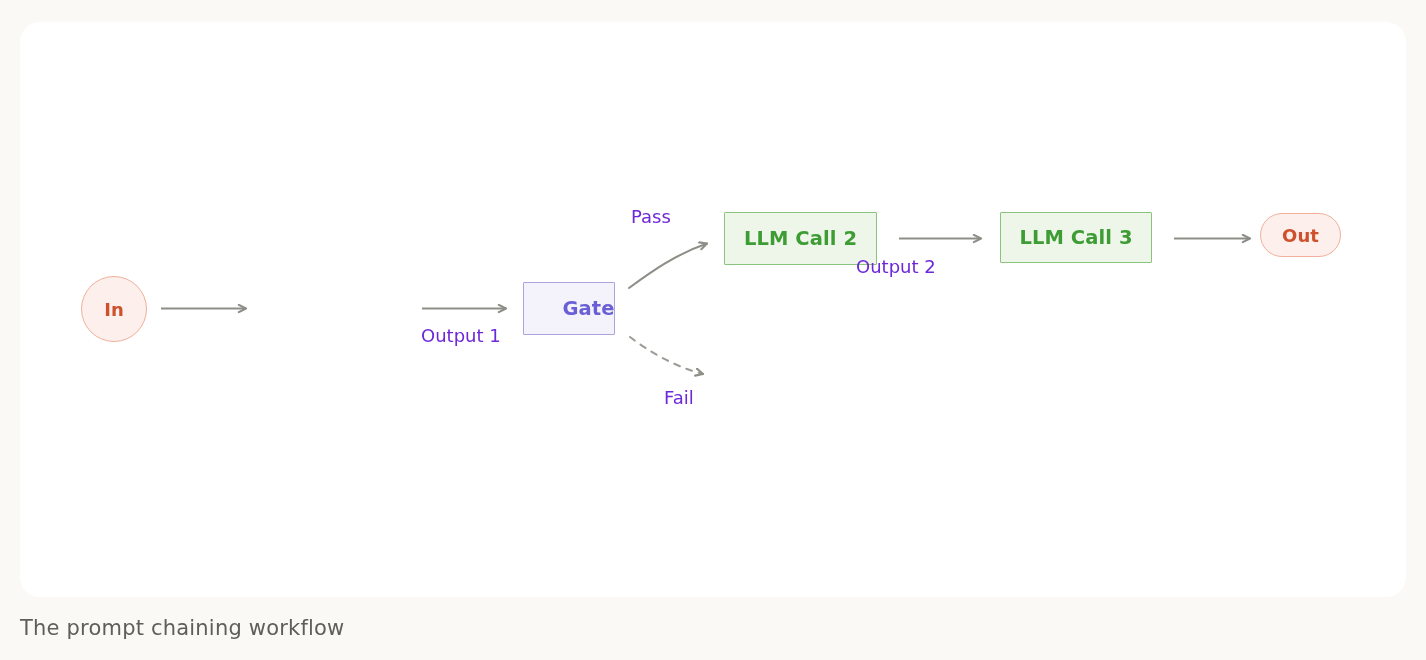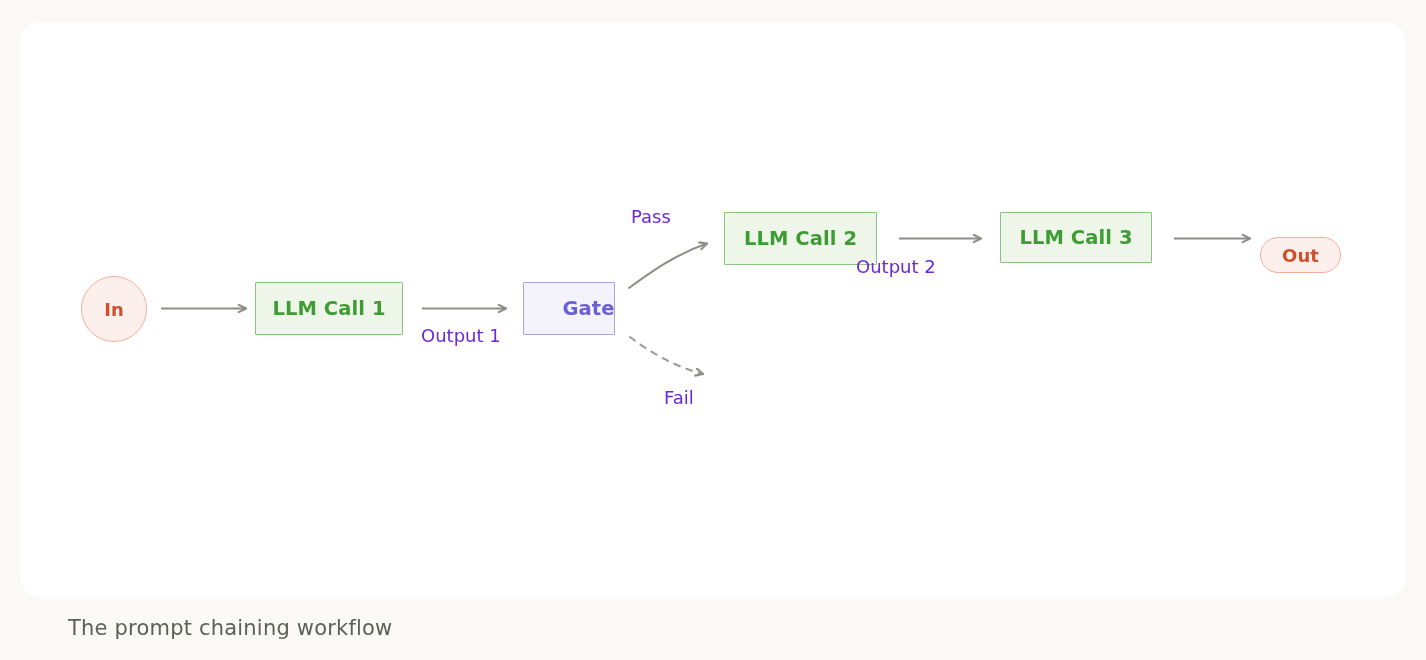--- a/index.html
+++ b/index.html
@@ -89,21 +89,20 @@
   }
   
   .caption {
     position: absolute;
     left: 20px;
     top: 616px;
     font-size: 21px;
     color: #5f5e59;
     letter-spacing: 0.2px;
     white-space: nowrap;
-    margin-left: 48px;
   }
 </style>
 </head>
 <body>
 
 <div id="root">
 
   <div class="card"></div>
 
   <div class="canvas">
@@ -125,37 +124,34 @@
 
       <line x1="899" y1="238.5" x2="981" y2="238.5" stroke="#8e8e88" stroke-width="2.1" marker-end="url(#ah)"></line>
 
       <line x1="1174" y1="238.5" x2="1250" y2="238.5" stroke="#8e8e88" stroke-width="2.1" marker-end="url(#ah)"></line>
     </svg>
 
     <div class="node node-term node-circle" style="left:81px; top:276px; width:66px; height:66px;">
       <span>In</span>
     </div>
 
-    <div class="node node-llm" style="left:255px; top:282px; width:148px; height:53px;">
-      <span>LLM Call 1</span>
-    </div>
 
     <div class="node node-gate" style="left:523px; top:282px; width:92px; height:53px;padding-left:39px;">
       <span>Gate</span>
     </div>
 
     <div class="node node-llm" style="left:724px; top:212px; width:153px; height:53px;align-items:center;">
       <span>LLM Call 2</span>
     </div>
 
     <div class="node node-llm" style="left:1000px; top:212px; width:152px; height:51px;">
       <span>LLM Call 3</span>
     </div>
 
-    <div class="node node-term node-pill" style="left:1260px; top:213px; width:81px; height:36px;margin-top:24px;">
+    <div class="node node-term node-pill" style="left:1260px; top:213px; width:81px; height:44px;">
       <span>Out</span>
     </div>
 
 
     <div class="edge-label" style="left:421px; top:325px;">Output 1</div>
 
     <div class="edge-label" style="left:631px; top:206px;">Pass</div>
 
     <div class="edge-label" style="left:664px; top:387px;">Fail</div>
 

